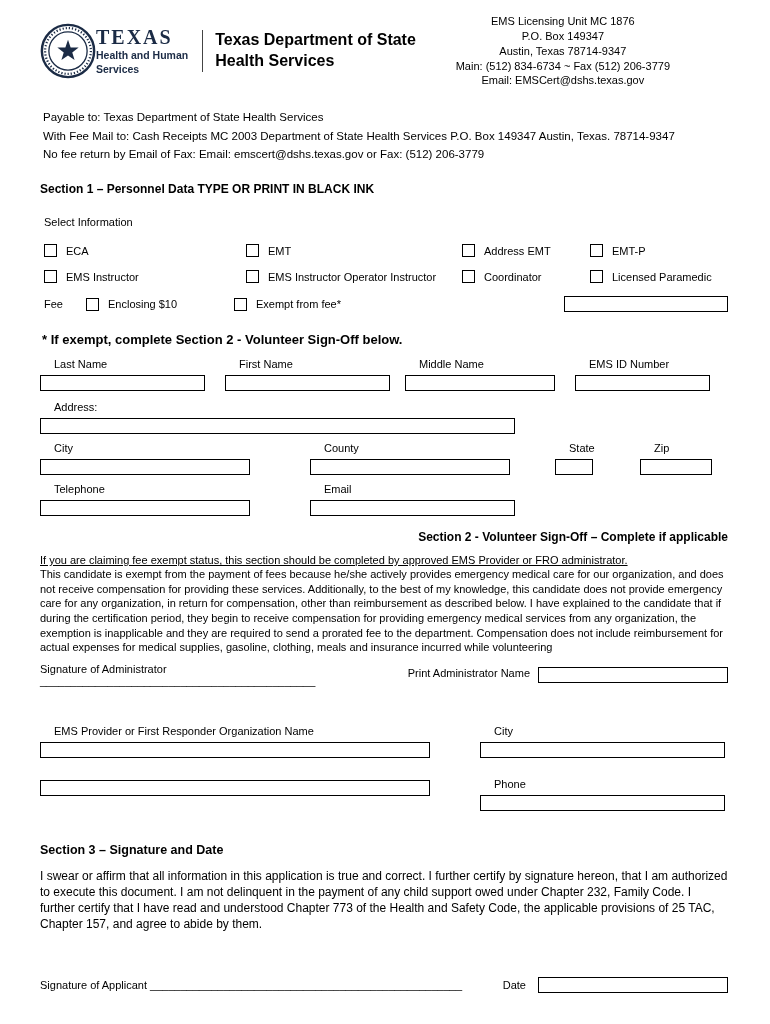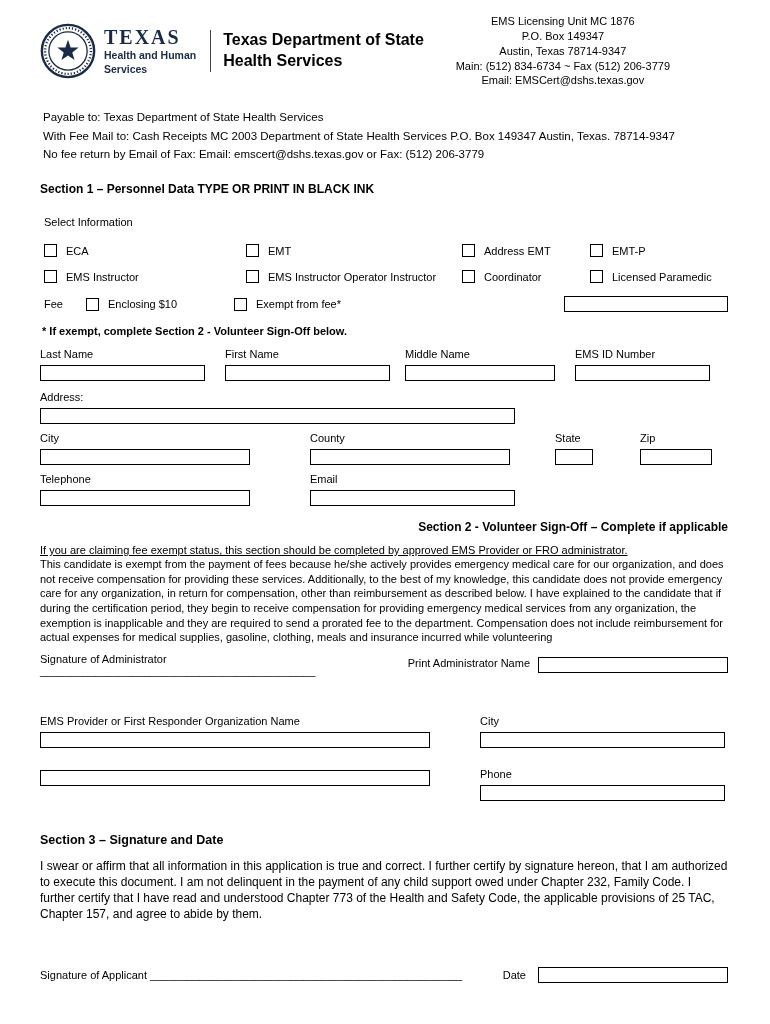--- a/index.html
+++ b/index.html
@@ -5,21 +5,21 @@
   * { margin:0; padding:0; box-sizing:border-box; }
   html,body { background:#e9e9e9; }
   body { font-family:"Liberation Sans", sans-serif; color:#000; }
   .page {
     width:770px; height:1024px; background:#fff; margin:0 auto;
     padding:14px 42px 10px 40px; overflow:hidden; position:relative;
   }
 
   
   .header { display:flex; align-items:center; }
-  .logo-block { display:flex; align-items:center; gap:8px; }
+  .logo-block { display:flex; align-items:center; }
   .seal { flex:0 0 auto; }
   .logo-text .logo-title {
     font-family:"Liberation Serif", serif; font-weight:bold;
     font-size:20px; letter-spacing:2px; color:#1b2b45;
   }
   .logo-text .logo-sub { font-size:10.5px; font-weight:bold; color:#1b2b45; line-height:1.25; }
   .hdr-divider { width:1px; height:42px; background:#444; margin:0 12px 0 14px; }
   .dept-name { font-size:16px; font-weight:bold; line-height:1.3; }
   .contact { margin-left:auto; margin-right:58px; text-align:center; font-size:11px; line-height:1.35; }
 
@@ -49,24 +49,24 @@
   .fee-word { width:42px; }
   .fee-row .cb-item.enclosing { width:148px; }
   .fee-row .cb-item.exempt { width:186px; }
   .copy-q { margin-right:8px; }
   .box-input {
     border:1px solid #000; border-radius:0; background:#fff; height:16px;
     font-family:"Liberation Sans", sans-serif; font-size:11px; padding:0 3px; outline:none;
   }
   .copy-input { width:164px; margin-left:auto; }
 
-  .exempt-note { margin-top:13px; font-size:11px; font-weight:bold; padding-left:2px; }
-
-  
-  .field-label { font-size:11px; margin-bottom:3px; }
+  .exempt-note { margin-top:20px; font-size:13px; font-weight:bold; padding-left:2px; }
+
+  
+  .field-label { font-size:11px; margin-bottom:3px;margin-left:14px; }
   .name-grid { margin-top:11px; display:grid; grid-template-columns:185px 180px 170px auto; }
   .addr-block { margin-top:10px; }
   .city-grid { margin-top:8px; display:grid; grid-template-columns:270px 245px 85px auto; }
   .tel-grid { margin-top:8px; display:grid; grid-template-columns:270px auto; }
 
   .w165{width:165px} .w150{width:150px} .w135{width:135px}
   .w475{width:475px} .w210{width:210px} .w200{width:200px}
   .w38{width:38px} .w72{width:72px} .w205{width:205px}
   .w190{width:190px} .w390{width:390px} .w245{width:245px}
 

